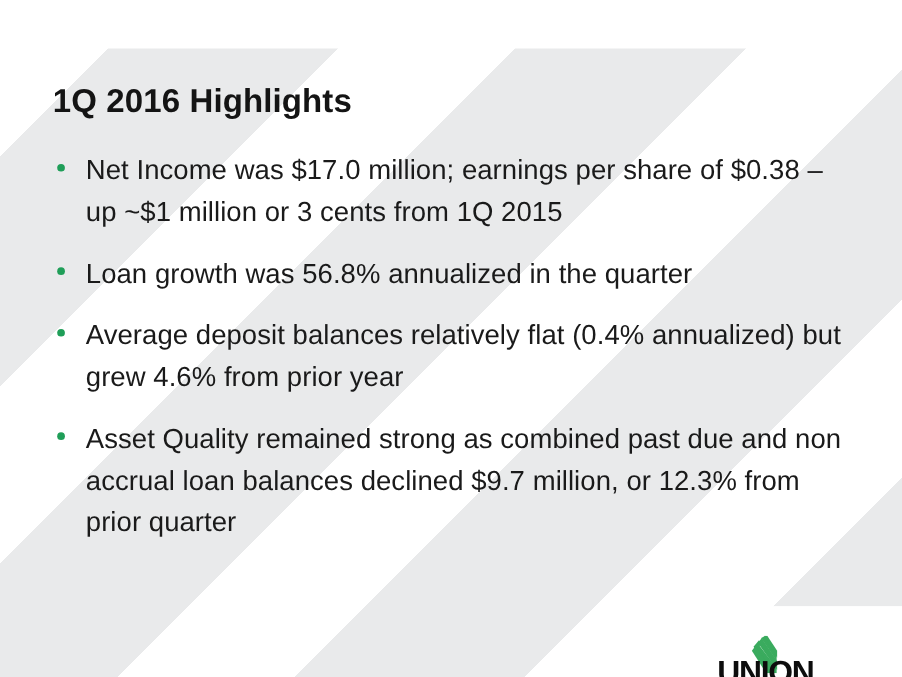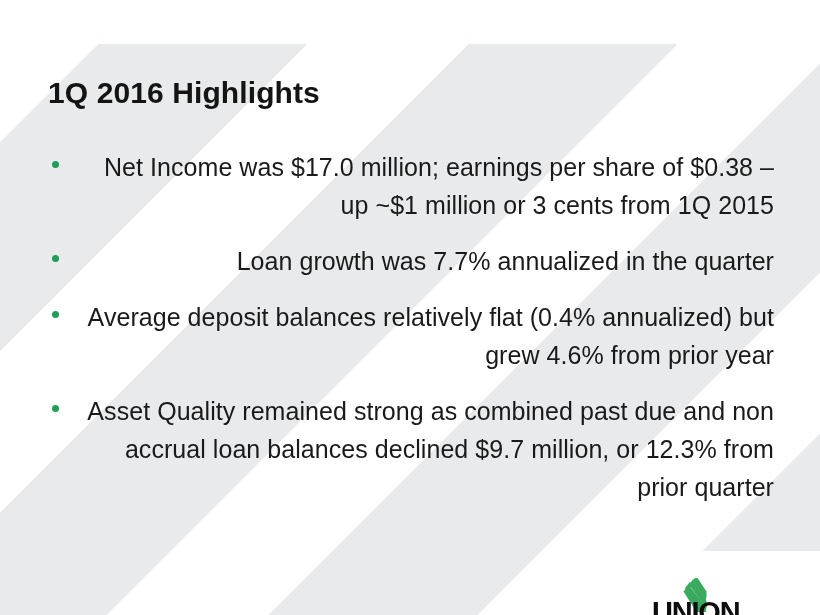--- a/index.html
+++ b/index.html
@@ -68,23 +68,22 @@
     font-size: 30px;
     font-weight: bold;
     color: #141414;
     letter-spacing: 0.1px;
     white-space: nowrap;
   }
 
   .bullets {
     position: absolute;
     left: 46px;
-    top: 104px;
+    top: 92px;
     width: 728px;
-    text-align: right;
   }
   .bullet {
     position: relative;
     display: flex;
     align-items: flex-start;
     margin-bottom: 18px;
   }
   .bullet-marker {
     flex: 0 0 auto;
     width: 32px;
@@ -159,21 +158,21 @@
         <div class="bullet-marker">
           <span class="bullet-dot"></span>
         </div>
         <div class="bullet-text">Net Income was $17.0 million; earnings per share of $0.38 – up ~$1 million or 3 cents from 1Q 2015</div>
       </div>
 
       <div class="bullet">
         <div class="bullet-marker">
           <span class="bullet-dot"></span>
         </div>
-        <div class="bullet-text">Loan growth was 7.7% annualized in the quarter</div>
+        <div class="bullet-text">Loan growth was 56.8% annualized in the quarter</div>
       </div>
 
       <div class="bullet">
         <div class="bullet-marker">
           <span class="bullet-dot"></span>
         </div>
         <div class="bullet-text">Average deposit balances relatively flat (0.4% annualized) but grew 4.6% from prior year</div>
       </div>
 
       <div class="bullet">

